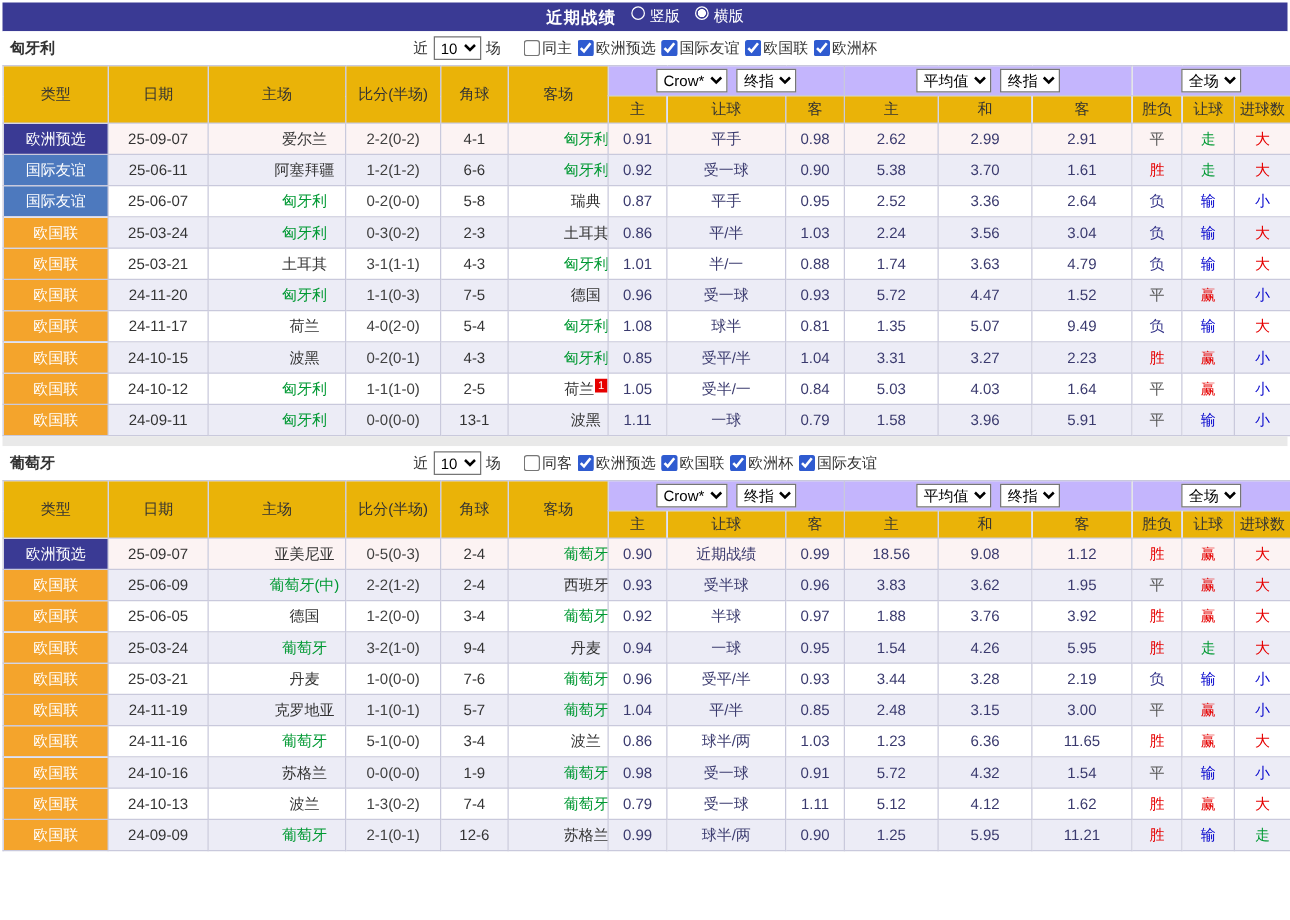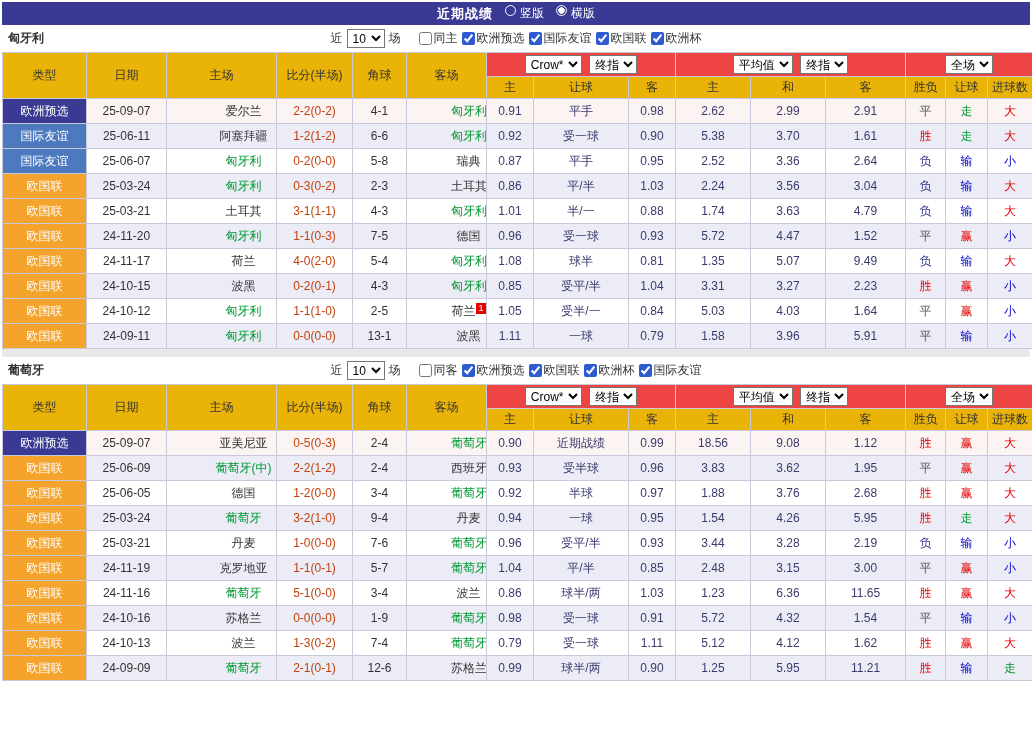--- a/index.html
+++ b/index.html
@@ -21,32 +21,32 @@
   .filter-controls .gap { width:10px; }
   .chk { display:inline-flex; align-items:center; gap:2px; cursor:pointer; }
   .chk input { width:13px; height:13px; margin:0; accent-color:#2f5bd0; }
 
   select { font-size:12px; height:19px; border:1px solid #767676; background:#fff; font-family:inherit; padding:0 1px; }
 
   
   table.grid { width:100%; border-collapse:collapse; table-layout:fixed; }
   .grid th, .grid td { border:1px solid #c9c9dc; text-align:center; padding:0; white-space:nowrap; overflow:hidden; font-weight:normal; }
   .grid thead th { background:#eab308; height:22px; color:#333; }
-  .grid thead th.selcell { background:#ef4444; height:24px; }
+  .grid thead th.selcell { background:#c4b5fd; height:24px; }
   .grid thead th.selcell select { margin:0 2px; }
   .grid tbody td { height:25px; }
   .grid tbody tr:nth-child(even) { background:#ececf6; }
   .grid tbody tr:nth-child(odd) { background:#fff; }
   .grid tbody tr.first { background:#fcf3f3; }
 
   td.type { color:#fff; }
   td.t-ep { background:#3a3a94; }
   td.t-if { background:#4d79be; }
   td.t-nl { background:#f4a42c; }
-  td.score { color:#c2410c; }
+  td.score { color:#404040; }
   td.team { color:#333;padding-left:44px; }
   td.team.focus { color:#009933; }
   td.odds, td.line { color:#3a3a6e; }
 
   .c-win { color:#e60000; }
   .c-draw { color:#555; }
   .c-loss { color:#333388; }
   .c-red { color:#e60000; }
   .c-blue { color:#0000cc; }
   .c-green { color:#009933; }
@@ -453,21 +453,21 @@
             <td>25-06-05</td>
             <td class="team">德国</td>
             <td class="score">1-2(0-0)</td>
             <td>3-4</td>
             <td class="team focus">葡萄牙</td>
             <td class="odds">0.92</td>
             <td class="line">半球</td>
             <td class="odds">0.97</td>
             <td class="odds">1.88</td>
             <td class="odds">3.76</td>
-            <td class="odds">2.68</td>
+            <td class="odds">3.92</td>
             <td class="c-win">胜</td>
             <td class="c-red">赢</td>
             <td class="c-red">大</td>
           </tr>
           <tr>
             <td class="type t-nl">欧国联</td>
             <td>25-03-24</td>
             <td class="team focus">葡萄牙</td>
             <td class="score">3-2(1-0)</td>
             <td>9-4</td>

